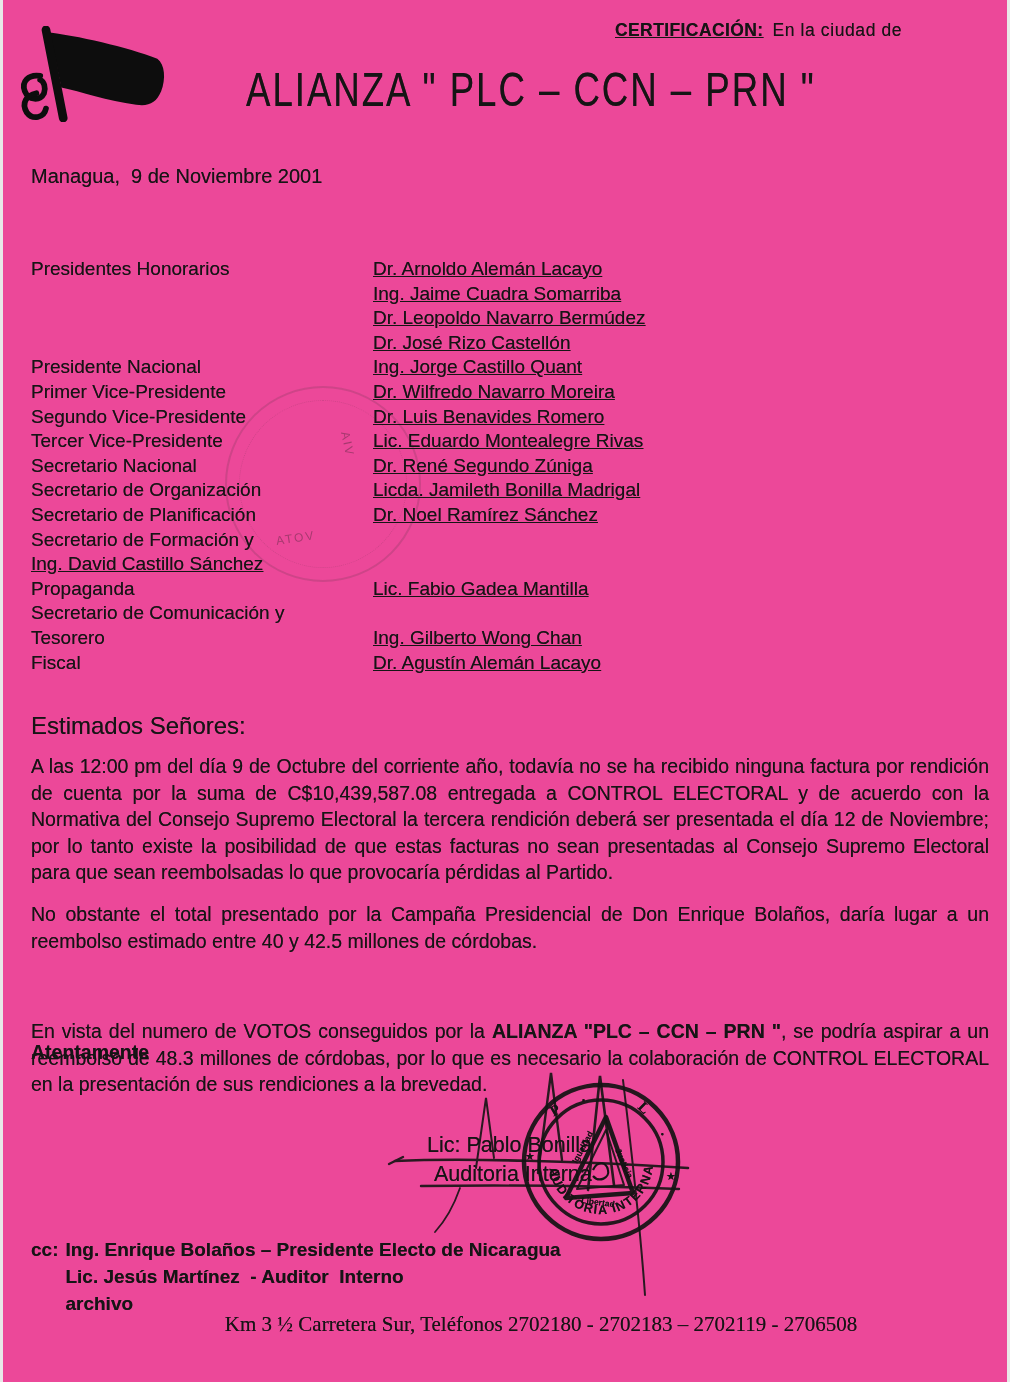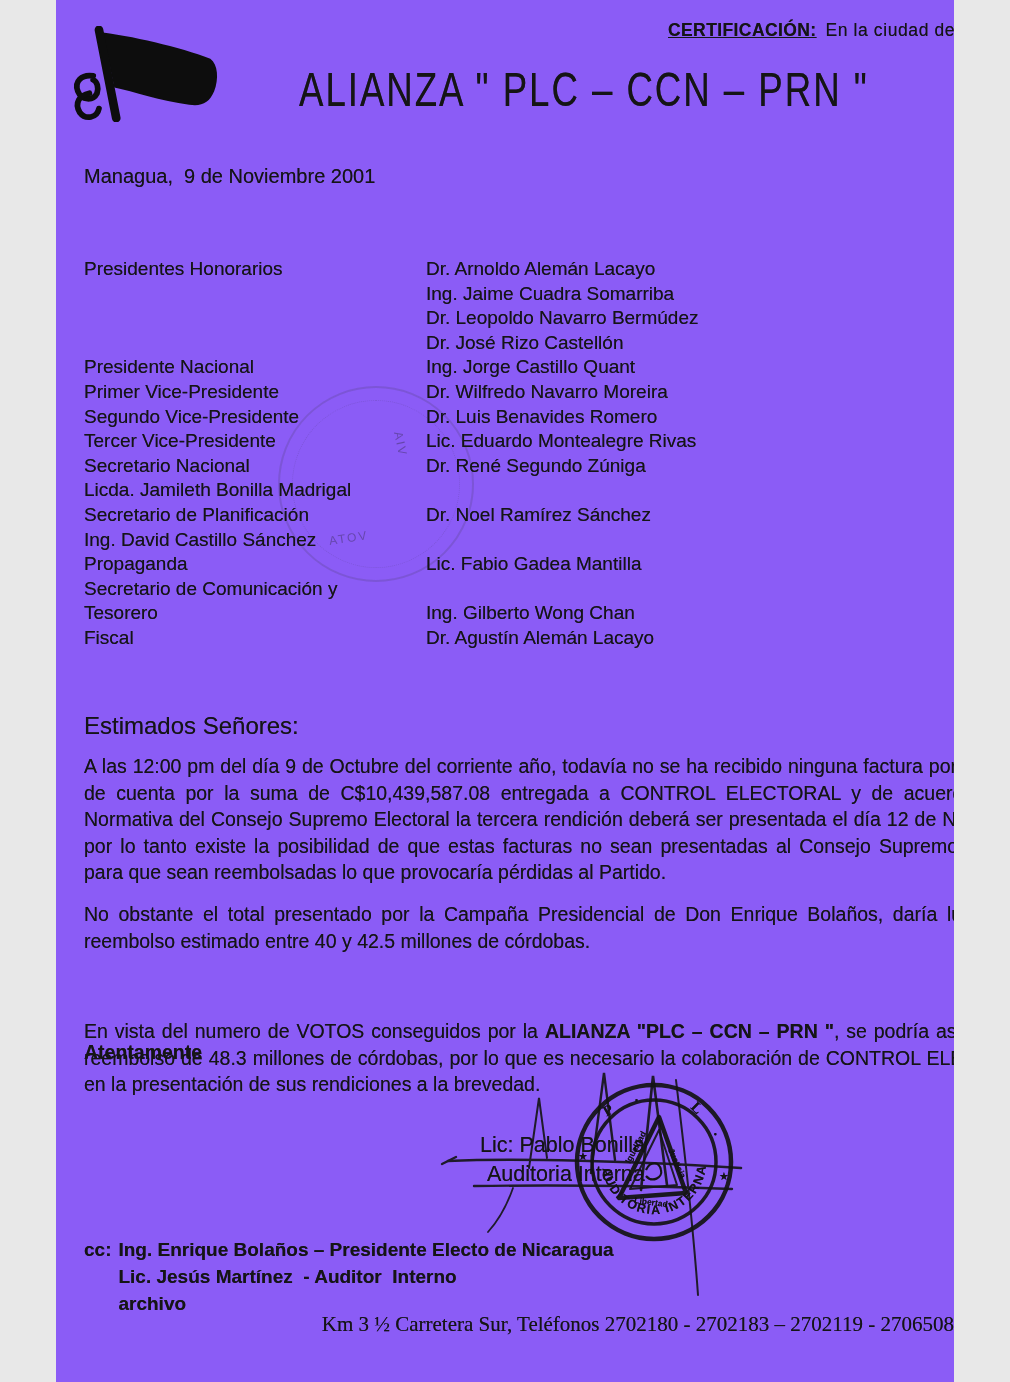--- a/index.html
+++ b/index.html
@@ -1,40 +1,40 @@
 <!DOCTYPE html>
 <html><head>
 <meta charset="utf-8">
 <style>
   * { margin:0; padding:0; box-sizing:border-box; }
   html,body { background:#e8e8e8; }
   .page {
-    position:relative; width:898px; height:1382px; margin:0 auto;
-    background:#8b5cf6; color:#151515; overflow:hidden;
+    position:relative; width:1004px; height:1382px; margin:0 auto;
+    background:#ec4899; color:#151515; overflow:hidden;
     font-family:"Liberation Sans", sans-serif;
     text-shadow:0 0 .5px rgba(0,0,0,.55);
   }
 
   
   .cert-line { position:absolute; top:20px; left:612px; width:392px; font-size:17.5px; white-space:nowrap; }
   .cert-label { font-weight:700; text-decoration:underline; letter-spacing:.4px; }
   .cert-text { margin-left:9px; letter-spacing:.6px; }
   .flag { position:absolute; top:26px; left:6px; width:168px; height:96px; }
   .title {
     position:absolute; top:60px; left:243px; white-space:nowrap;
     font-size:47px; letter-spacing:2.5px; font-weight:400;
     transform:scale(.78,1.04); transform-origin:left top;
   }
   .date { position:absolute; top:165px; left:28px; font-size:20px; white-space:pre-wrap; }
 
   
   .officials { position:absolute; top:257px; left:28px; width:760px; z-index:1; }
   .orow { display:flex; line-height:24.6px; font-size:19px; }
   .olabel { width:342px; flex:0 0 342px; }
-  .oname { flex:1; }
+  .oname { flex:1;text-decoration:underline; }
 
   
   .watermark { position:absolute; top:386px; left:222px; width:196px; height:196px; z-index:0; }
   .wm-ring { position:absolute; inset:0; border:2.5px solid rgba(50,50,50,.16); border-radius:50%; }
   .wm-ring2 { position:absolute; inset:14px; border:1.5px dotted rgba(50,50,50,.14); border-radius:50%; }
   .wm-frag { position:absolute; font-size:12px; color:rgba(30,30,30,.34); letter-spacing:2px; text-shadow:none; }
   .wm-f1 { left:26%; top:74%; transform:rotate(-9deg); }
   .wm-f2 { left:56%; top:26%; transform:rotate(78deg); }
 
   
@@ -50,21 +50,21 @@
   .sig-title { padding-left:7px; }
   .stamp { position:absolute; top:1072px; left:508px; width:180px; height:180px; z-index:3; }
   .strokes { position:absolute; top:1040px; left:380px; width:340px; height:300px; z-index:4; }
 
   
   .cc { position:absolute; top:1236px; left:28px; display:flex; font-size:19px; line-height:27px; font-weight:700; }
   .cc-label { margin-right:7px; }
   .cc-lines div { white-space:pre-wrap; }
   .footer {
     position:absolute; top:1312px; left:0; width:100%; padding-left:72px;
-    text-align:right; font-family:"Liberation Serif", serif; font-size:21px;
+    text-align:center; font-family:"Liberation Serif", serif; font-size:21px;
   }
 </style>
 </head>
 <body>
 
 <div class="page">
 
   <div class="cert-line">
     <span class="cert-label">CERTIFICACIÓN:</span><span class="cert-text">En la ciudad de</span>
   </div>
@@ -111,27 +111,29 @@
       </div>
     <div class="orow">
         <span class="olabel">Tercer Vice-Presidente</span>
         <span class="oname">Lic. Eduardo Montealegre Rivas</span>
       </div>
     <div class="orow">
         <span class="olabel">Secretario Nacional</span>
         <span class="oname">Dr. René Segundo Zúniga</span>
       </div>
     <div class="orow">
+        <span class="olabel">Secretario de Organización</span>
         <span class="oname">Licda. Jamileth Bonilla Madrigal</span>
       </div>
     <div class="orow">
         <span class="olabel">Secretario de Planificación</span>
         <span class="oname">Dr. Noel Ramírez Sánchez</span>
       </div>
     <div class="orow">
+        <span class="olabel">Secretario de Formación y</span>
         <span class="oname"></span>
       </div>
     <div class="orow">
         <span class="oname">Ing. David Castillo Sánchez</span>
       </div>
     <div class="orow">
         <span class="olabel">Propaganda</span>
         <span class="oname">Lic. Fabio Gadea Mantilla</span>
       </div>
     <div class="orow">

